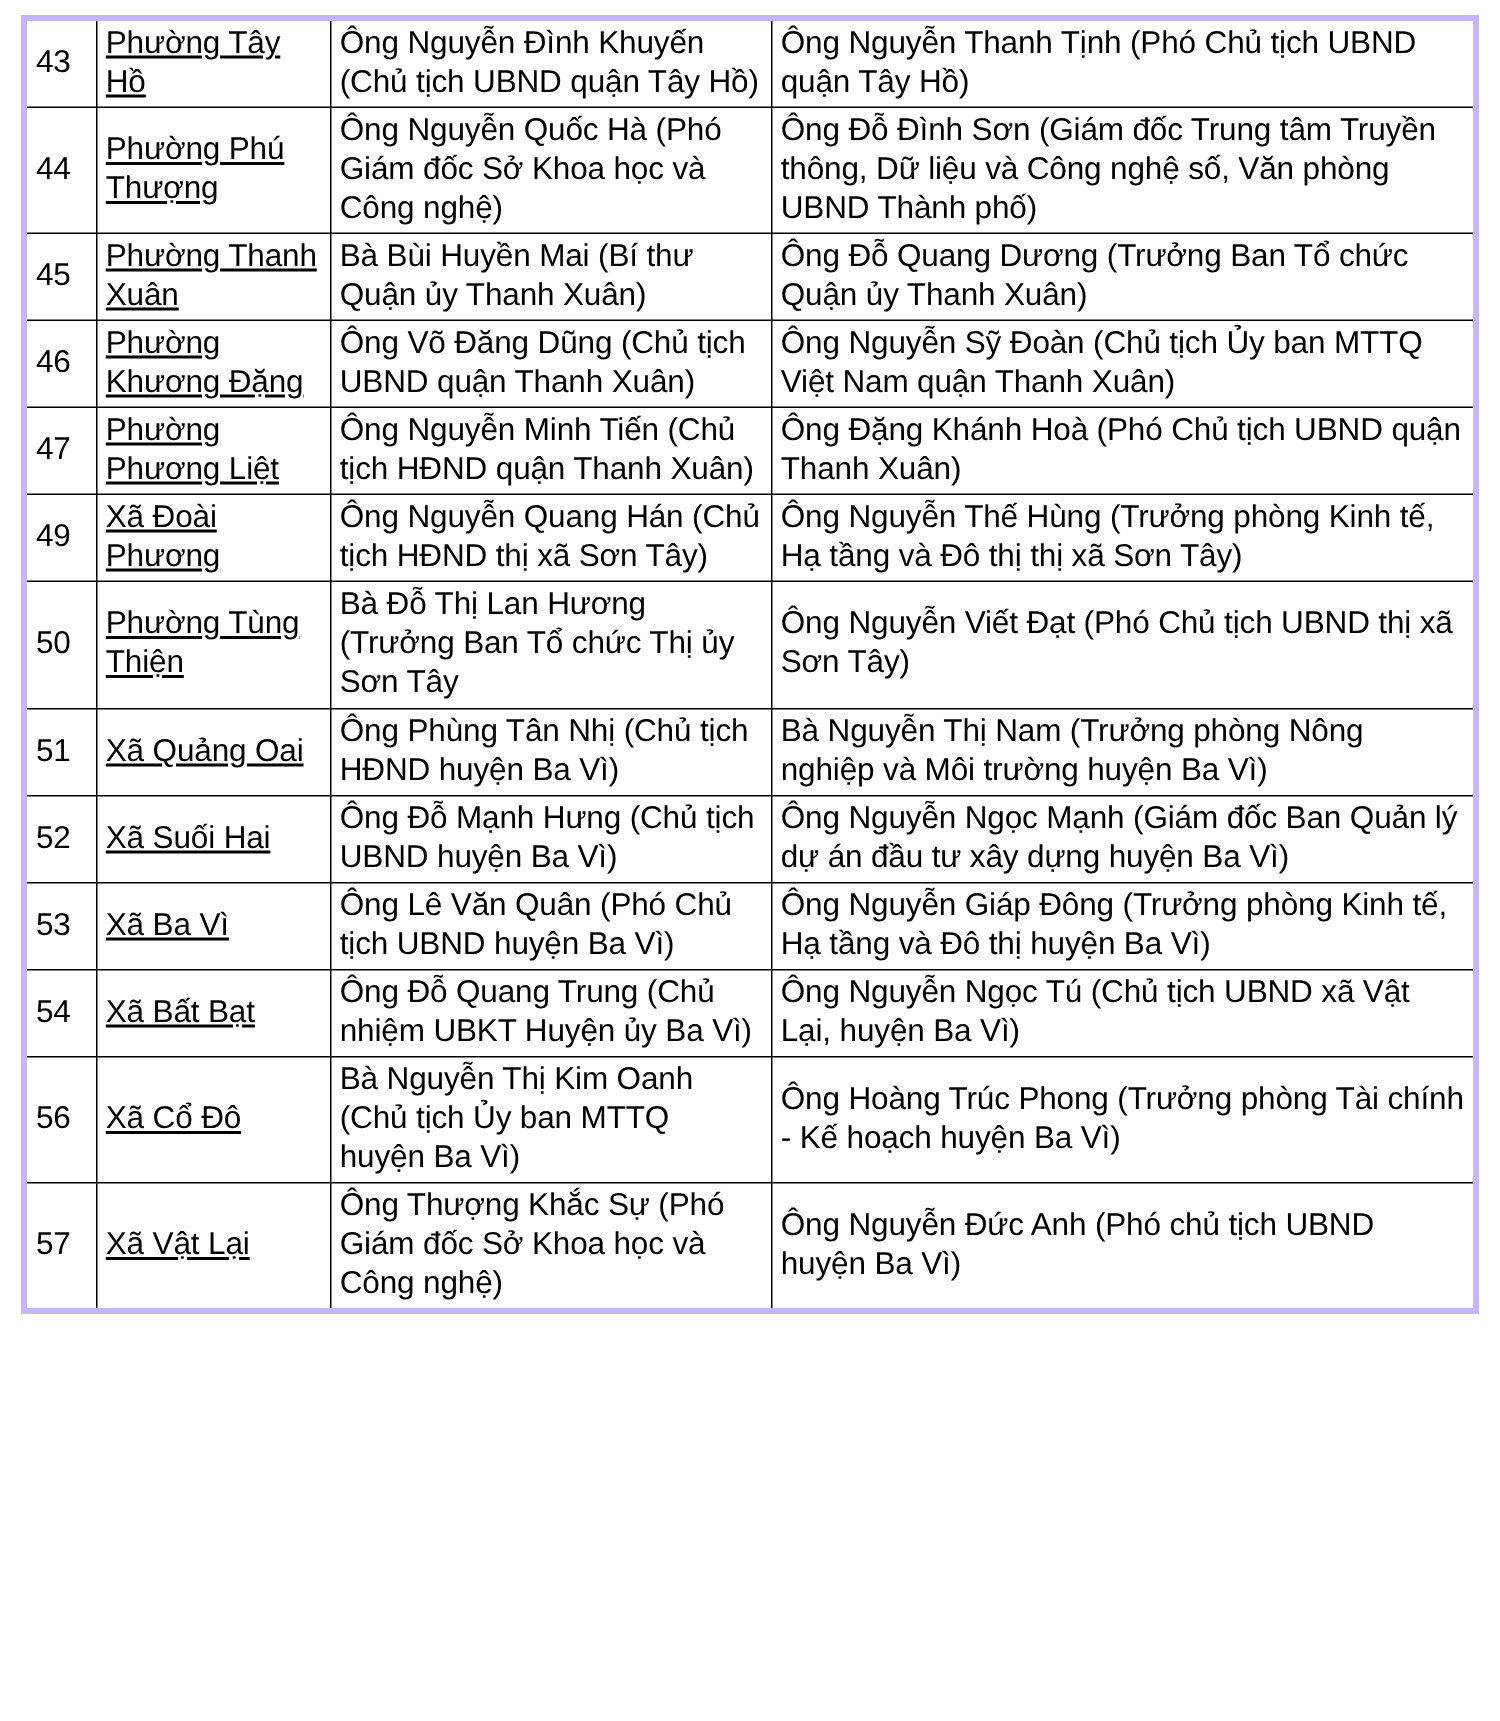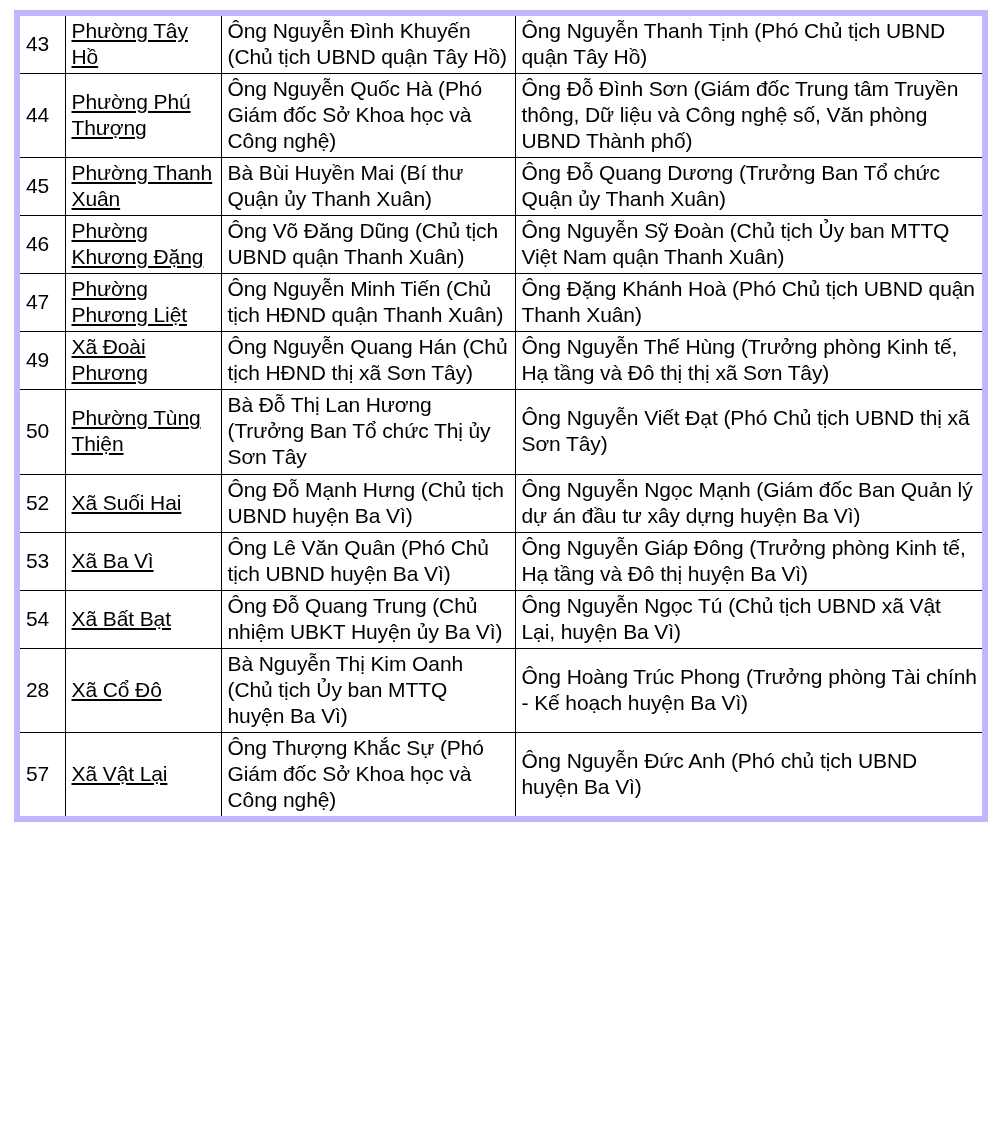--- a/index.html
+++ b/index.html
@@ -19,21 +19,21 @@
     position: relative;
     width: 1000px;
     height: 1147px;
     box-sizing: border-box;
     padding: 10px 18px 18px 14px;
   }
   table.roster {
     border-collapse: collapse;
     table-layout: fixed;
     width: 968px;
-    border: 6px solid #c4b5fd;
+    border: 4px solid #c4b5fd;
   }
   table.roster col.c-idx   { width: 48px; }
   table.roster col.c-ward  { width: 156px; }
   table.roster col.c-off1  { width: 294px; }
   table.roster col.c-off2  { width: 470px; }
   table.roster td {
     border: 1px solid #000000;
     vertical-align: middle;
     padding: 2px 5px 3px 6px;
     font-size: 21px;
@@ -110,39 +110,45 @@
           <td class="off1">Ông Nguyễn Quang Hán (Chủ tịch HĐND thị xã Sơn Tây)</td>
           <td class="off2">Ông Nguyễn Thế Hùng (Trưởng phòng Kinh tế, Hạ tầng và Đô thị thị xã Sơn Tây)</td>
         </tr>
         <tr>
           <td class="idx">50</td>
           <td class="ward">Phường Tùng Thiện</td>
           <td class="off1">Bà Đỗ Thị Lan Hương (Trưởng Ban Tổ chức Thị ủy Sơn Tây</td>
           <td class="off2">Ông Nguyễn Viết Đạt (Phó Chủ tịch UBND thị xã Sơn Tây)</td>
         </tr>
         <tr>
+          <td class="idx">51</td>
+          <td class="ward">Xã Quảng Oai</td>
+          <td class="off1">Ông Phùng Tân Nhị (Chủ tịch HĐND huyện Ba Vì)</td>
+          <td class="off2">Bà Nguyễn Thị Nam (Trưởng phòng Nông nghiệp và Môi trường huyện Ba Vì)</td>
+        </tr>
+        <tr>
           <td class="idx">52</td>
           <td class="ward">Xã Suối Hai</td>
           <td class="off1">Ông Đỗ Mạnh Hưng (Chủ tịch UBND huyện Ba Vì)</td>
           <td class="off2">Ông Nguyễn Ngọc Mạnh (Giám đốc Ban Quản lý dự án đầu tư xây dựng huyện Ba Vì)</td>
         </tr>
         <tr>
           <td class="idx">53</td>
           <td class="ward">Xã Ba Vì</td>
           <td class="off1">Ông Lê Văn Quân (Phó Chủ tịch UBND huyện Ba Vì)</td>
           <td class="off2">Ông Nguyễn Giáp Đông (Trưởng phòng Kinh tế, Hạ tầng và Đô thị huyện Ba Vì)</td>
         </tr>
         <tr>
           <td class="idx">54</td>
           <td class="ward">Xã Bất Bạt</td>
           <td class="off1">Ông Đỗ Quang Trung (Chủ nhiệm UBKT Huyện ủy Ba Vì)</td>
           <td class="off2">Ông Nguyễn Ngọc Tú (Chủ tịch UBND xã Vật Lại, huyện Ba Vì)</td>
         </tr>
         <tr>
-          <td class="idx">28</td>
+          <td class="idx">56</td>
           <td class="ward">Xã Cổ Đô</td>
           <td class="off1">Bà Nguyễn Thị Kim Oanh (Chủ tịch Ủy ban MTTQ huyện Ba Vì)</td>
           <td class="off2">Ông Hoàng Trúc Phong (Trưởng phòng Tài chính - Kế hoạch huyện Ba Vì)</td>
         </tr>
         <tr>
           <td class="idx">57</td>
           <td class="ward">Xã Vật Lại</td>
           <td class="off1">Ông Thượng Khắc Sự (Phó Giám đốc Sở Khoa học và Công nghệ)</td>
           <td class="off2">Ông Nguyễn Đức Anh (Phó chủ tịch UBND huyện Ba Vì)</td>
         </tr>

